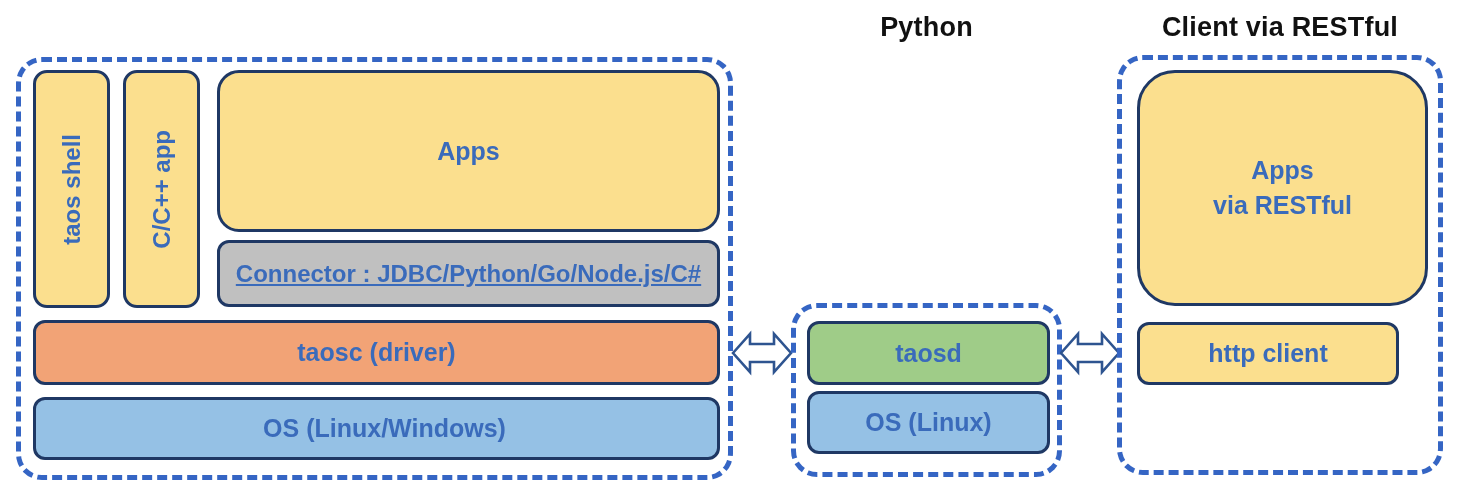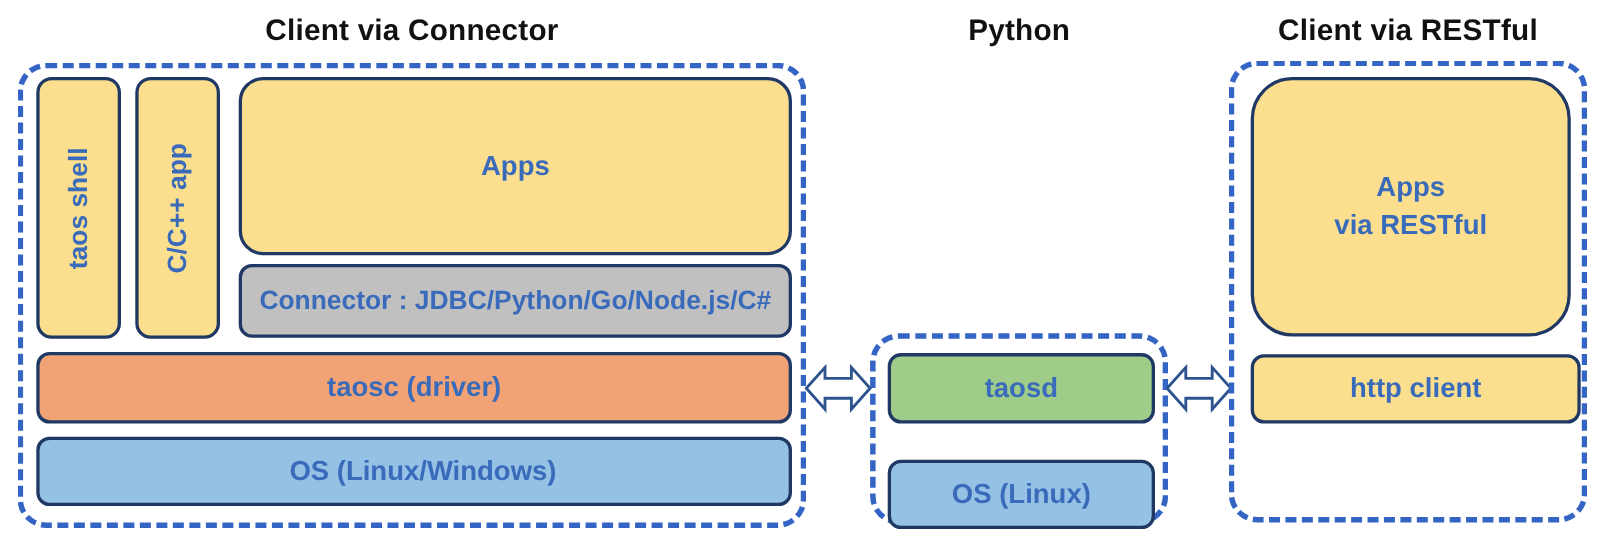--- a/index.html
+++ b/index.html
@@ -29,30 +29,29 @@
   .box.green{background:var(--green);}
   .box.blue{background:var(--blue);}
   .box.gray{background:var(--gray);}
   .box.r14{border-radius:14px;}
   .box.r22{border-radius:22px;}
   .box.r38{border-radius:38px;}
   .vertical-label{
     writing-mode:vertical-rl;transform:rotate(180deg);
     font-size:24px;font-weight:bold;color:var(--label-blue);white-space:nowrap;
   }
-  .connector-label{font-size:24px;}
+  .connector-label{font-size:24px;text-decoration:underline;}
   .two-line{line-height:1.4;}
   .arrow svg{display:block;width:100%;height:100%;}
 </style>
 </head>
 <body>
 
 <div class="canvas">
 
-  <div class="abs section-title" style="left:16px;top:12px;width:717px;">Client via Connector</div>
   <div class="abs section-title" style="left:791px;top:12px;width:271px;">Python</div>
   <div class="abs section-title" style="left:1117px;top:12px;width:326px;">Client via RESTful</div>
 
   <div class="abs dashed-group" style="left:16px;top:57px;width:717px;height:423px;"></div>
 
   <div class="abs box yellow r14" style="left:33px;top:70px;width:77px;height:238px;">
     <span class="vertical-label">taos shell</span>
   </div>
 
   <div class="abs box yellow r14" style="left:123px;top:70px;width:77px;height:238px;">
@@ -80,37 +79,37 @@
       <path d="M1 23 L18 4 L18 14 L42 14 L42 4 L59 23 L42 42 L42 32 L18 32 L18 42 Z" fill="#ffffff" stroke="#2E5490" stroke-width="2.6" stroke-linejoin="miter"></path>
     </svg>
   </div>
 
   <div class="abs dashed-group" style="left:791px;top:303px;width:271px;height:174px;"></div>
 
   <div class="abs box green" style="left:807px;top:321px;width:243px;height:64px;">
     <span>taosd</span>
   </div>
 
-  <div class="abs box blue" style="left:807px;top:418px;width:243px;height:63px;">
+  <div class="abs box blue" style="left:807px;top:391px;width:243px;height:63px;">
     <span>OS (Linux)</span>
   </div>
 
   <div class="abs arrow" style="left:1060px;top:330px;width:60px;height:46px;">
     <svg viewBox="0 0 60 46" xmlns="http://www.w3.org/2000/svg">
       <path d="M1 23 L18 4 L18 14 L42 14 L42 4 L59 23 L42 42 L42 32 L18 32 L18 42 Z" fill="#ffffff" stroke="#2E5490" stroke-width="2.6" stroke-linejoin="miter"></path>
     </svg>
   </div>
 
   <div class="abs dashed-group" style="left:1117px;top:55px;width:326px;height:420px;"></div>
 
   <div class="abs box yellow r38" style="left:1137px;top:70px;width:291px;height:236px;">
     <div class="two-line">
       <div>Apps</div>
       <div>via RESTful</div>
     </div>
   </div>
 
-  <div class="abs box yellow" style="left:1137px;top:322px;width:300px;height:63px;">
+  <div class="abs box yellow" style="left:1137px;top:322px;width:262px;height:63px;">
     <span>http client</span>
   </div>
 
 
 </div>
 
 </body></html>

